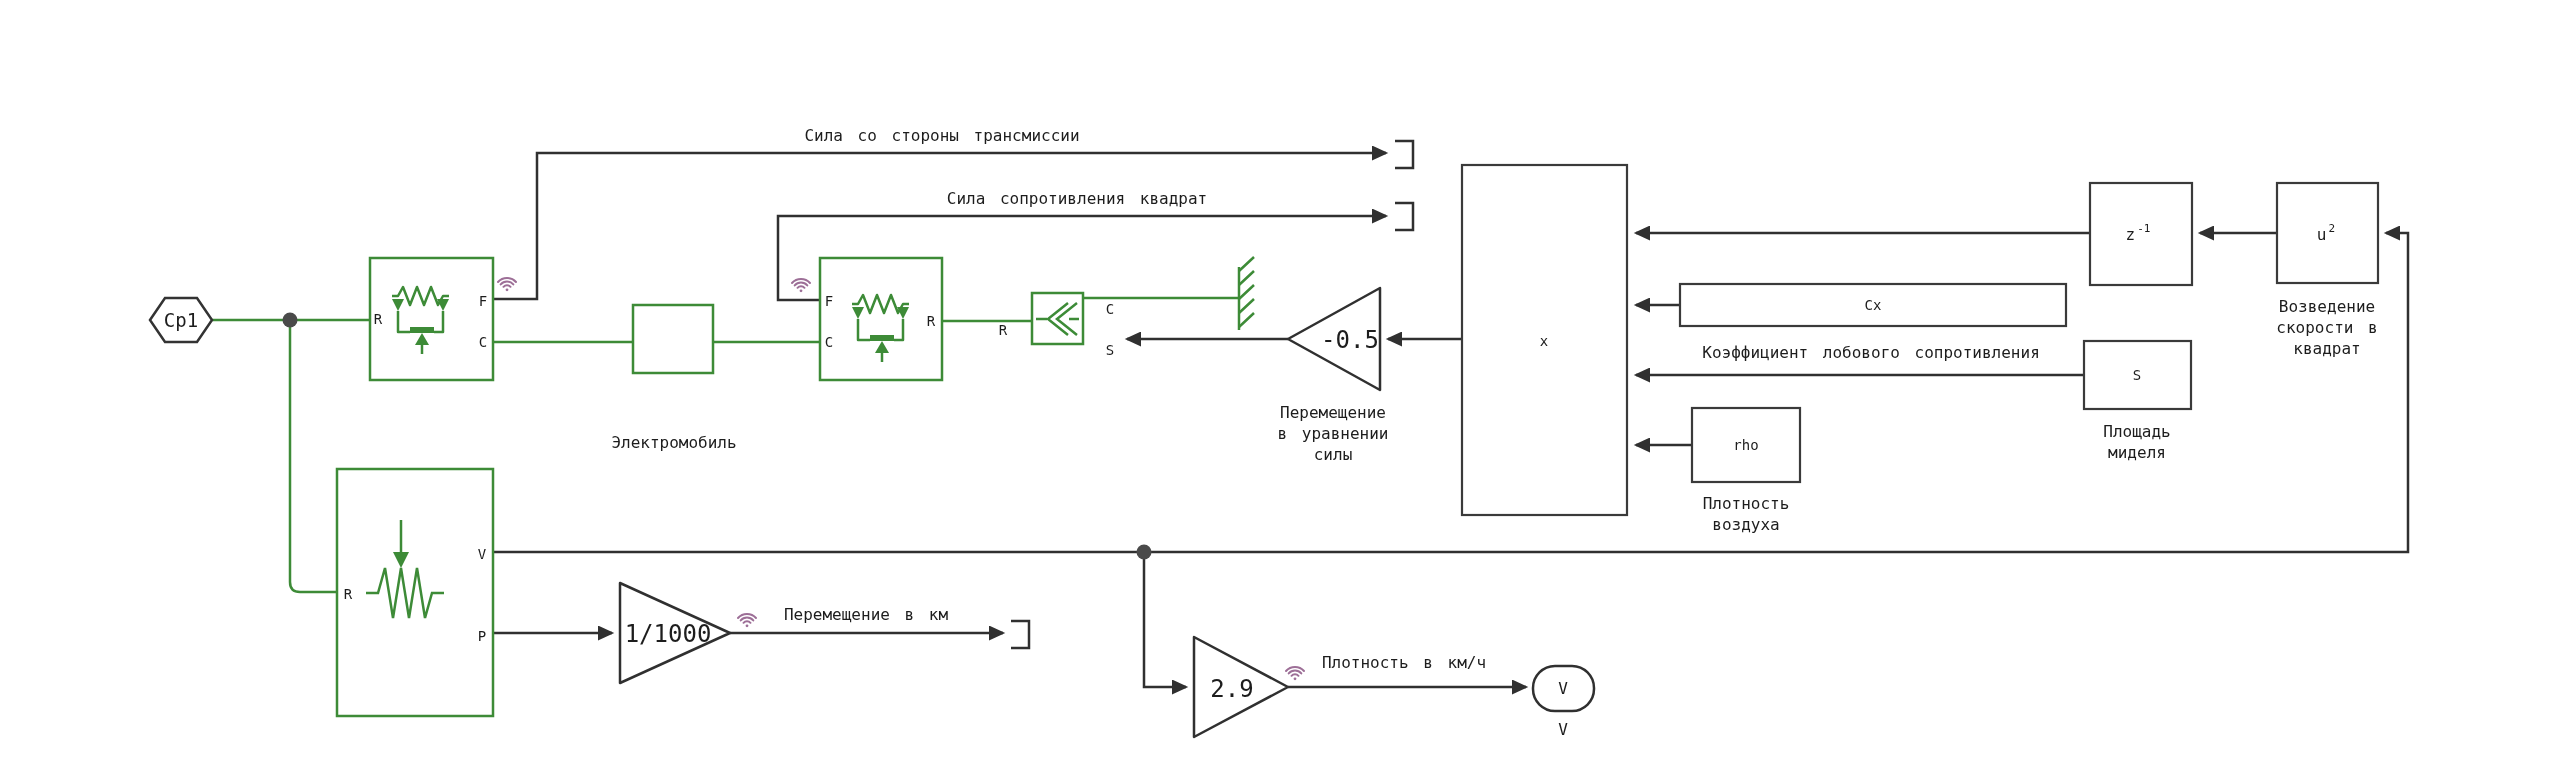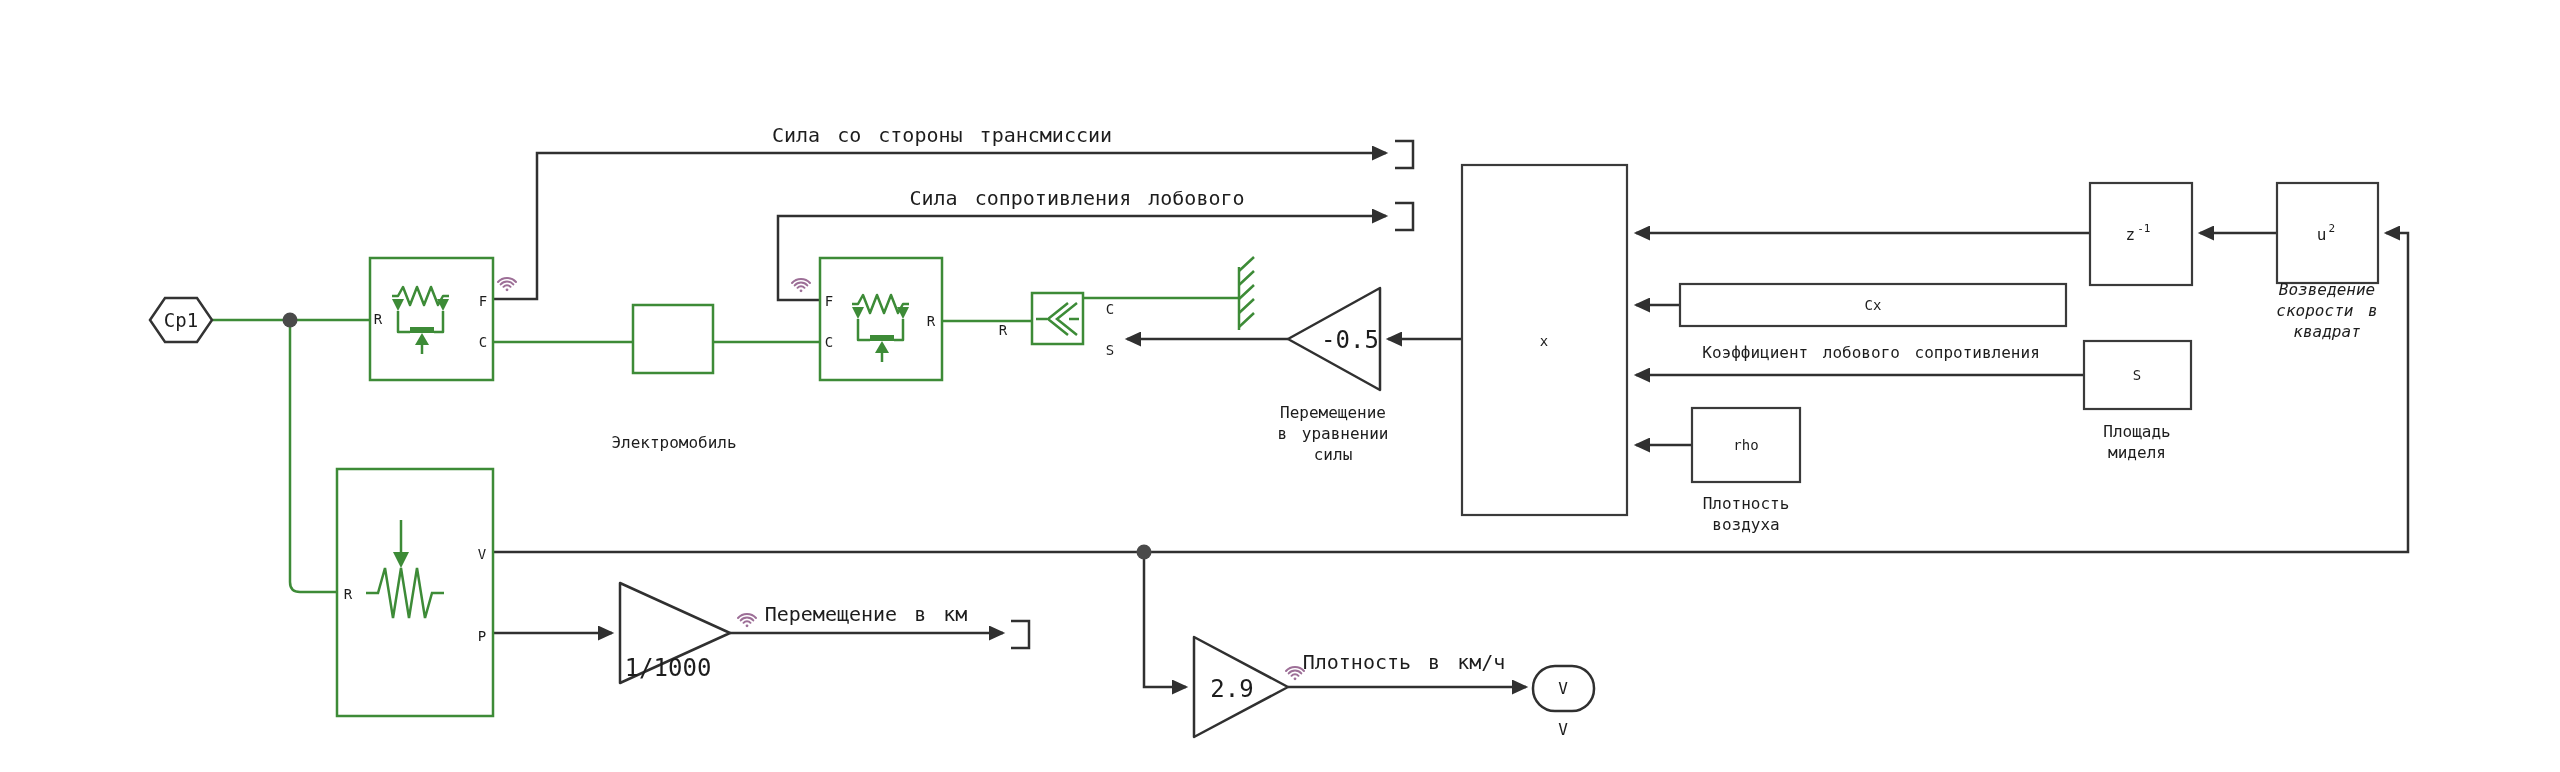--- a/index.html
+++ b/index.html
@@ -5,21 +5,21 @@
   html,body{margin:0;padding:0;background:#ffffff;}
   #canvas{position:relative;width:2560px;height:772px;background:#ffffff;overflow:hidden;
           font-family:"DejaVu Sans Mono","Liberation Mono",monospace;}
   svg{position:absolute;left:0;top:0;}
   .t{position:absolute;transform:translate(-50%,-50%);color:#1d1d1d;white-space:pre;
      font-family:"DejaVu Sans Mono","Liberation Mono",monospace;}
   .port{font-size:14px;}
   .blk{font-size:14px;}
   .val{font-size:24px;}
   .cap{font-size:16px;white-space:pre-line;text-align:center;word-spacing:5px;line-height:21px;}
-  .sig{font-size:20px;word-spacing:5px;}
+  .sig{font-size:16px;word-spacing:5px;}
   .exp{font-size:11px;position:relative;top:-8px;margin-left:2px;}
 </style>
 </head>
 <body>
 
 <div id="canvas">
 
 <svg width="2560" height="772" viewBox="0 0 2560 772">
   <defs>
     <marker id="arr" markerWidth="7" markerHeight="6" refX="5.6" refY="3" orient="auto">
@@ -161,28 +161,28 @@
   <div class="t blk" style="left:2137px;top:375px;">S</div>
   <div class="t cap" style="left:2137px;top:442px;">Площадь
 миделя</div>
 
   <div class="t blk" style="left:1746px;top:445px;">rho</div>
   <div class="t cap" style="left:1746px;top:514px;">Плотность
 воздуха</div>
 
   <div class="t blk" style="left:2138px;top:234px;font-size:16px;"><span>z</span><span class="exp">-1</span></div>
   <div class="t blk" style="left:2326px;top:234px;font-size:16px;"><span>u</span><span class="exp">2</span></div>
-  <div class="t cap" style="left:2327px;top:310px;font-style:italic;">Возведение
+  <div class="t cap" style="left:2327px;top:327px;">Возведение
 скорости в
 квадрат</div>
 
-  <div class="t val" style="left:668px;top:668px;">1/1000</div>
+  <div class="t val" style="left:668px;top:634px;">1/1000</div>
   <div class="t val" style="left:1232px;top:689px;">2.9</div>
 
   <div class="t blk" style="left:1563px;top:688px;font-size:16px;">V</div>
   <div class="t cap" style="left:1563px;top:729px;">V</div>
 
   <div class="t sig" style="left:942px;top:135px;">Сила со стороны трансмиссии</div>
-  <div class="t sig" style="left:1077px;top:198px;">Сила сопротивления лобового</div>
+  <div class="t sig" style="left:1077px;top:198px;">Сила сопротивления квадрат</div>
   <div class="t sig" style="left:866px;top:614px;">Перемещение в км</div>
   <div class="t sig" style="left:1404px;top:662px;">Плотность в км/ч</div>
 
 </div>
 
 </body></html>

